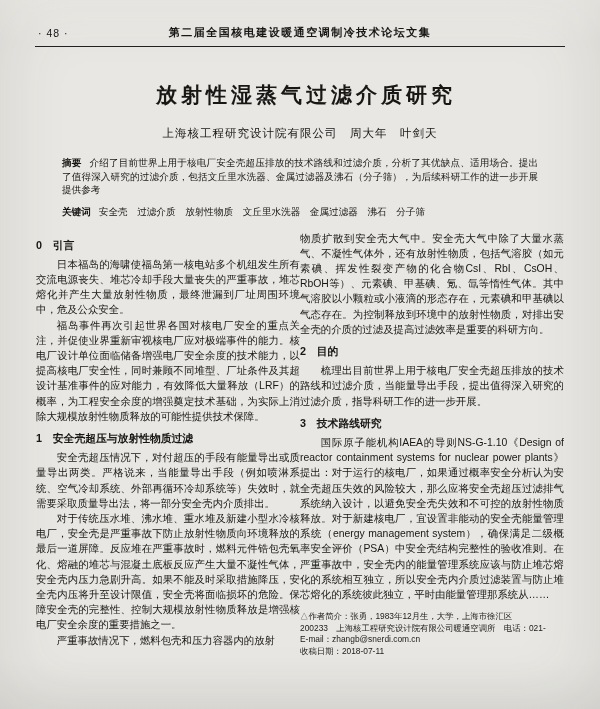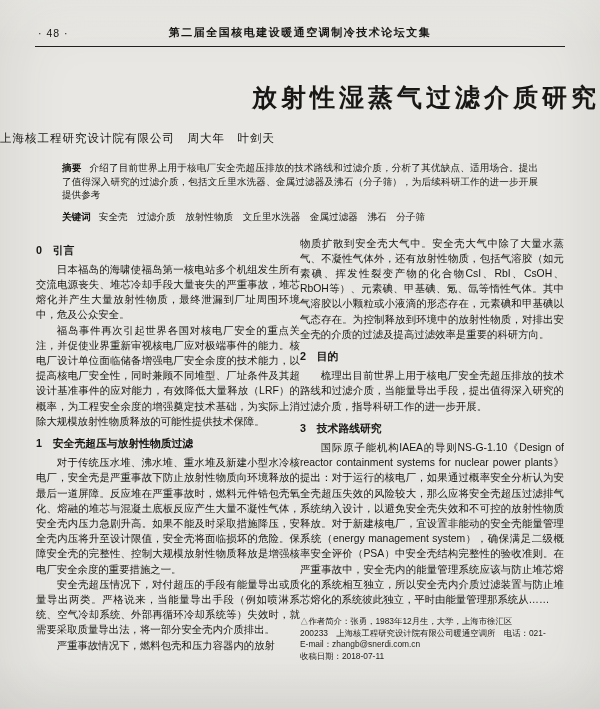--- a/index.html
+++ b/index.html
@@ -11,22 +11,22 @@
     background:linear-gradient(180deg,#f1f0ec 0%, #e8e7e3 6%, #e8e7e3 93%, #e1e0dc 100%);
     box-shadow: inset 0 0 70px rgba(60,55,48,.12);
     color:#181715;
     font-family:"Liberation Sans", sans-serif;
   }
   .header-row { position:relative; padding-top:25px; height:15px; }
   .page-num { position:absolute; left:38px; top:27px; font-size:10.5px; letter-spacing:1px; }
   .journal { text-align:center; font-size:11px; font-weight:bold; letter-spacing:1.5px; }
   .header-rule { margin:6px 35px 0 35px; border-top:1.6px solid #23211f; height:0; }
 
-  .title { margin-top:34px; text-align:right; font-size:25px; font-weight:bold; letter-spacing:4px;padding-left:12px; }
-  .byline { margin-top:17px; text-align:left; font-size:11.5px; letter-spacing:1px; }
+  .title { margin-top:34px; text-align:center; font-size:21px; font-weight:bold; letter-spacing:4px;padding-left:12px; }
+  .byline { margin-top:17px; text-align:center; font-size:11.5px; letter-spacing:1px; }
 
   .abstract { margin:15px 62px 8px 62px; font-size:9.6px; line-height:13.5px; text-align:justify; }
   .lbl { font-weight:bold; margin-right:8px; }
   .keywords { margin:6px 62px 0 62px; font-size:9.6px; line-height:13px; }
 
   .columns { display:flex; margin:13px 36px 0 36px; }
   .col { flex:1; min-width:0; font-size:10.4px; line-height:15.2px; text-align:justify; }
   .sec { font-size:10.8px; font-weight:bold; margin:7px 0 4px 0; }
   .para { margin:0; text-indent:2em; }
   .cont { text-indent:0; }
@@ -57,22 +57,22 @@
     <span class="lbl">关键词</span><span>安全壳　过滤介质　放射性物质　文丘里水洗器　金属过滤器　沸石　分子筛</span>
   </div>
 
   <div class="columns">
 
     <div class="col">
       <div class="sec">0　引言</div>
       <p class="para">日本福岛的海啸使福岛第一核电站多个机组发生所有交流电源丧失、堆芯冷却手段大量丧失的严重事故，堆芯熔化并产生大量放射性物质，最终泄漏到厂址周围环境中，危及公众安全。</p>
       <p class="para">福岛事件再次引起世界各国对核电厂安全的重点关注，并促使业界重新审视核电厂应对极端事件的能力。核电厂设计单位面临储备增强电厂安全余度的技术能力，以提高核电厂安全性，同时兼顾不同堆型、厂址条件及其超设计基准事件的应对能力，有效降低大量释放（LRF）的概率，为工程安全余度的增强奠定技术基础，为实际上消除大规模放射性物质释放的可能性提供技术保障。</p>
       <div class="sec">1　安全壳超压与放射性物质过滤</div>
+      <p class="para">安全壳超压情况下，对付超压的手段有能量导出或质量导出两类。严格说来，当能量导出手段（例如喷淋系统、空气冷却系统、外部再循环冷却系统等）失效时，就需要采取质量导出法，将一部分安全壳内介质排出。</p>
       <p class="para">对于传统压水堆、沸水堆、重水堆及新建小型水冷核电厂，安全壳是严重事故下防止放射性物质向环境释放的最后一道屏障。反应堆在严重事故时，燃料元件锆包壳氧化、熔融的堆芯与混凝土底板反应产生大量不凝性气体，安全壳内压力急剧升高。如果不能及时采取措施降压，安全壳内压将升至设计限值，安全壳将面临损坏的危险。保障安全壳的完整性、控制大规模放射性物质释放是增强核电厂安全余度的重要措施之一。</p>
-      <p class="para">安全壳超压情况下，对付超压的手段有能量导出或质量导出两类。严格说来，当能量导出手段（例如喷淋系统、空气冷却系统、外部再循环冷却系统等）失效时，就需要采取质量导出法，将一部分安全壳内介质排出。</p>
       <p class="para">严重事故情况下，燃料包壳和压力容器内的放射</p>
     </div>
 
     <div class="col">
       <p class="para cont">物质扩散到安全壳大气中。安全壳大气中除了大量水蒸气、不凝性气体外，还有放射性物质，包括气溶胶（如元素碘、挥发性裂变产物的化合物CsI、RbI、CsOH、RbOH等）、元素碘、甲基碘、氪、氙等惰性气体。其中气溶胶以小颗粒或小液滴的形态存在，元素碘和甲基碘以气态存在。为控制释放到环境中的放射性物质，对排出安全壳的介质的过滤及提高过滤效率是重要的科研方向。</p>
       <div class="sec">2　目的</div>
       <p class="para">梳理出目前世界上用于核电厂安全壳超压排放的技术路线和过滤介质，当能量导出手段，提出值得深入研究的过滤介质，指导科研工作的进一步开展。</p>
       <div class="sec">3　技术路线研究</div>
       <p class="para">国际原子能机构IAEA的导则NS-G-1.10《Design of reactor containment systems for nuclear power plants》提出：对于运行的核电厂，如果通过概率安全分析认为安全壳超压失效的风险较大，那么应将安全壳超压过滤排气系统纳入设计，以避免安全壳失效和不可控的放射性物质释放。对于新建核电厂，宜设置非能动的安全壳能量管理系统（energy management system），确保满足二级概率安全评价（PSA）中安全壳结构完整性的验收准则。在严重事故中，安全壳内的能量管理系统应该与防止堆芯熔化的系统相互独立，所以安全壳内介质过滤装置与防止堆芯熔化的系统彼此独立，平时由能量管理那系统从……</p>
 

